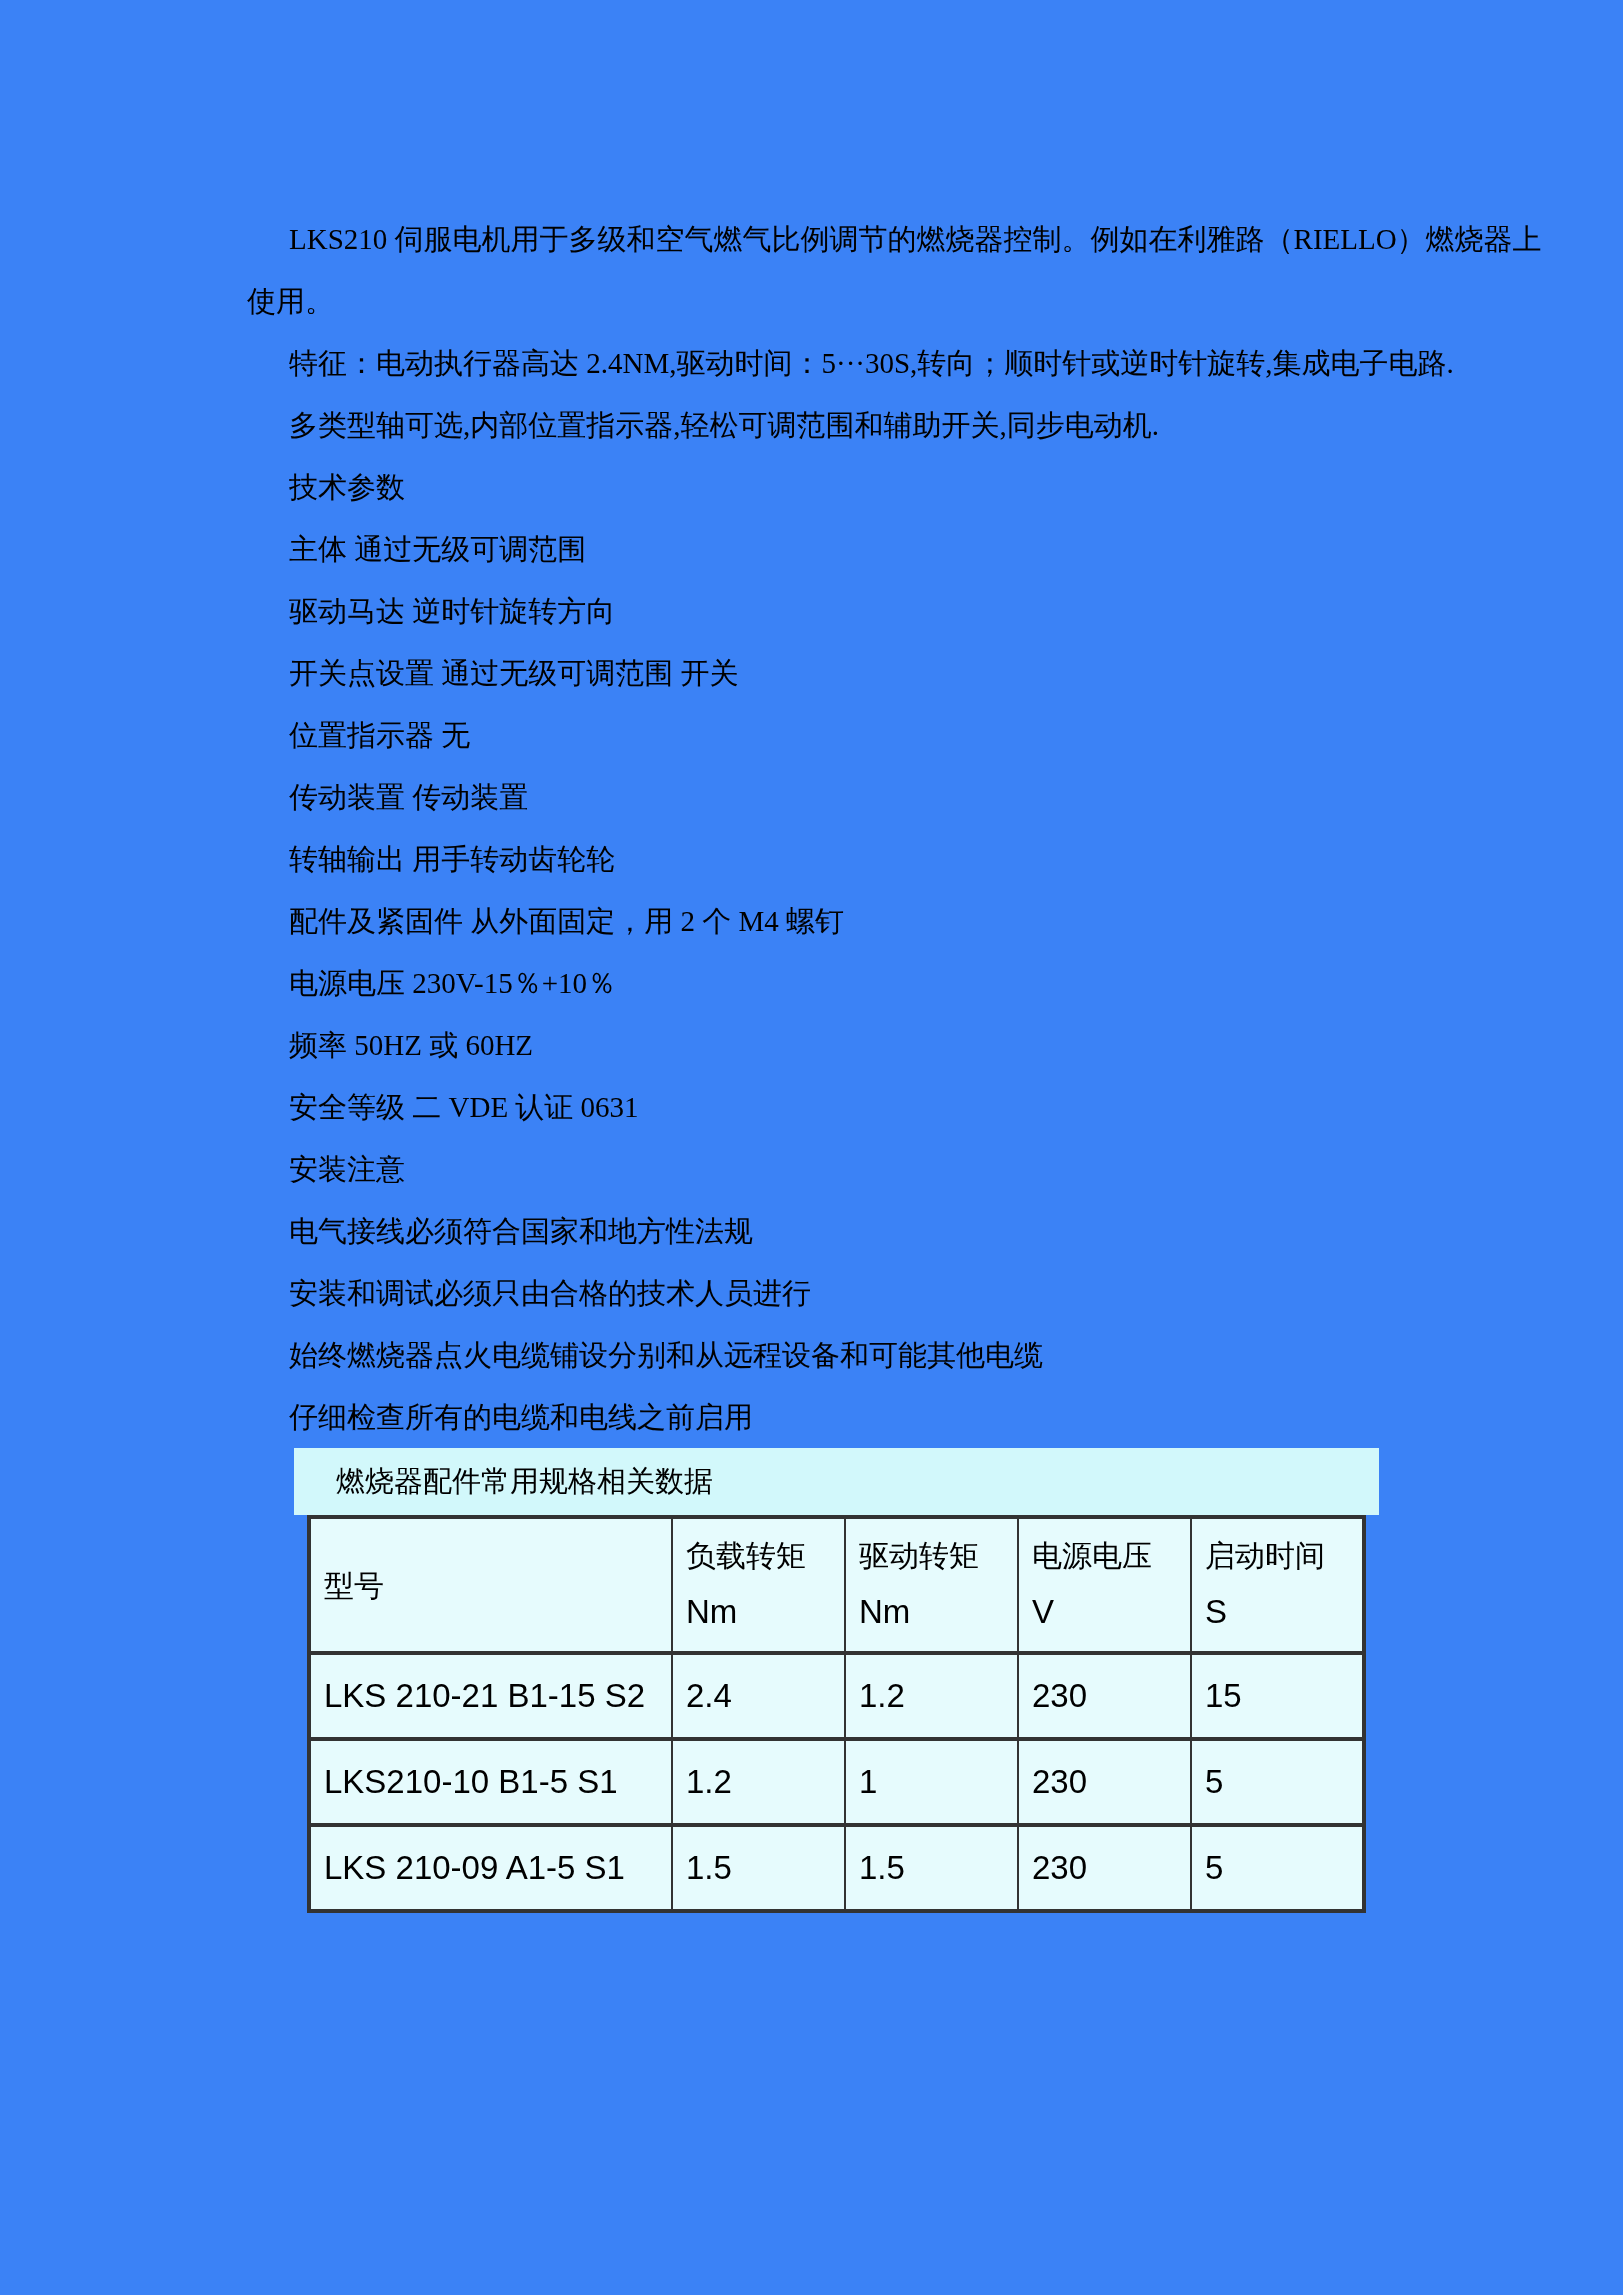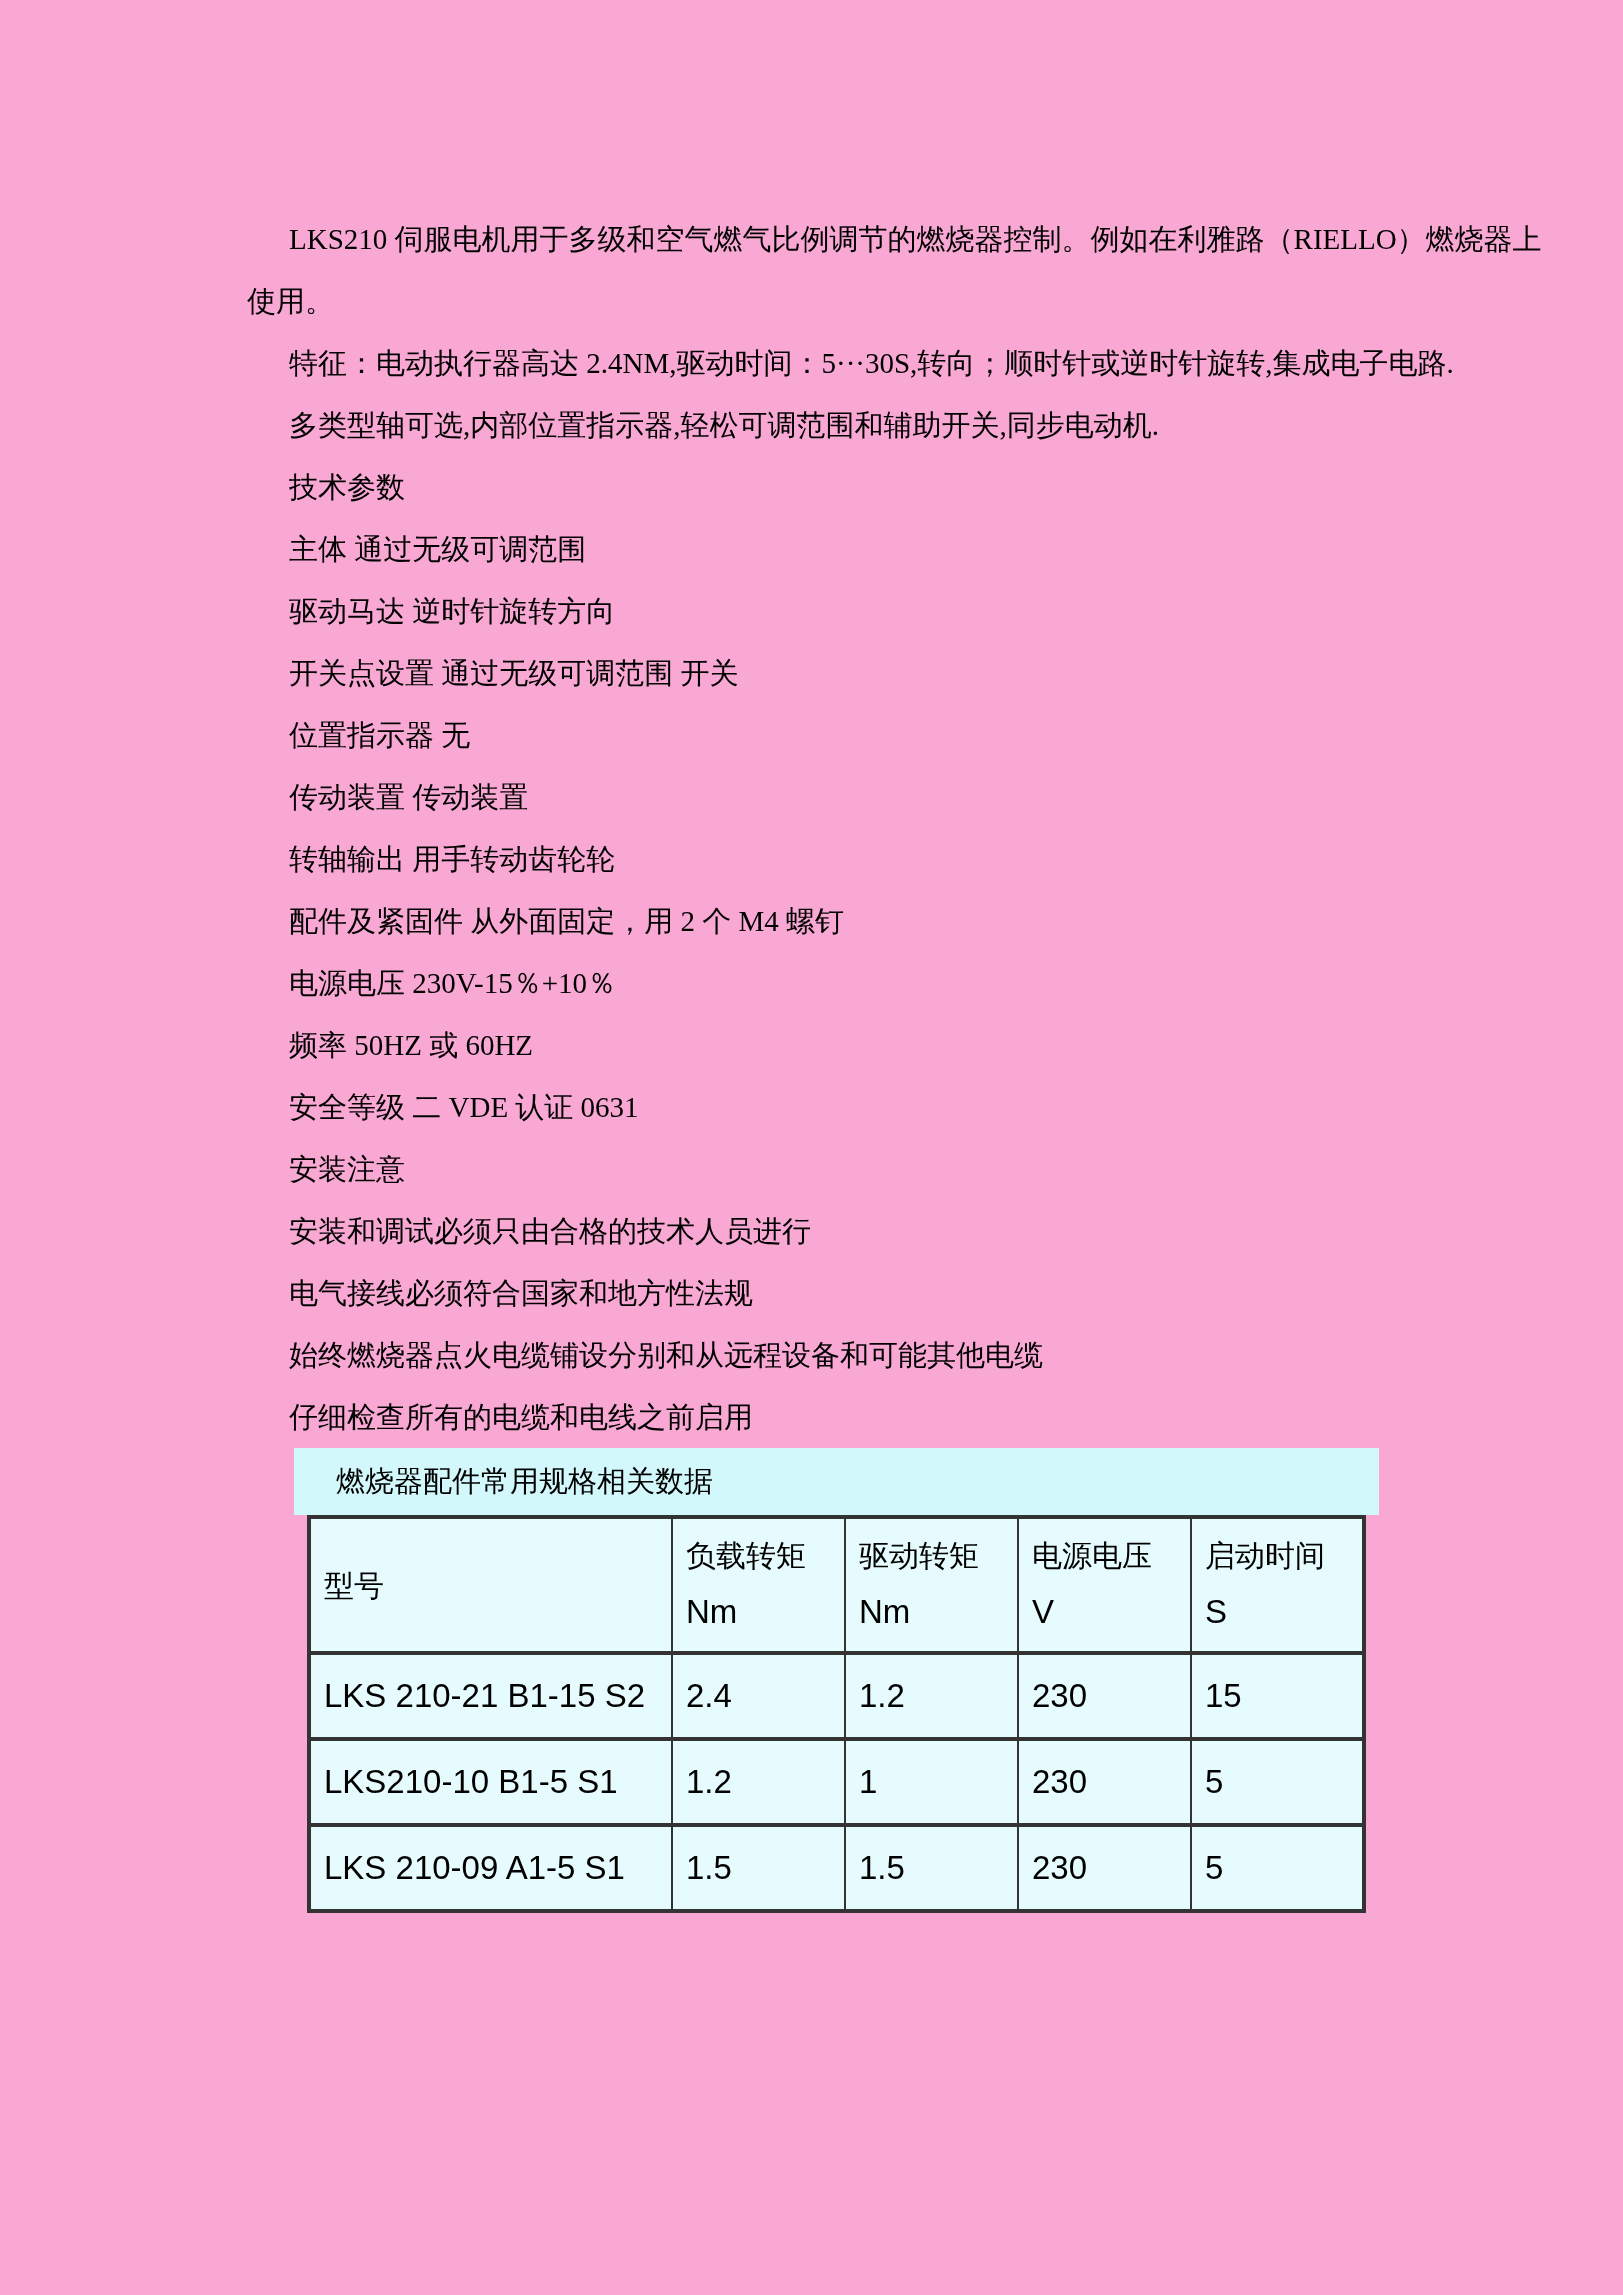--- a/index.html
+++ b/index.html
@@ -85,41 +85,41 @@
   }
   .hunit{
     font-family:"Liberation Sans", sans-serif;
     font-size:33px;
     line-height:1.1;
   }
 </style>
 </head>
 <body>
 
-<div class="page" style="background: #f9a8d4;">
+<div class="page" style="background: #3b82f6;">
   <div class="content" id="content">
 
     <div class="line indent">LKS210 伺服电机用于多级和空气燃气比例调节的燃烧器控制。例如在利雅路（RIELLO）燃烧器上</div>
       <div class="line">使用。</div>
       <div class="line indent">特征：电动执行器高达 2.4NM,驱动时间：5···30S,转向；顺时针或逆时针旋转,集成电子电路.</div>
       <div class="line indent">多类型轴可选,内部位置指示器,轻松可调范围和辅助开关,同步电动机.</div>
       <div class="line indent">技术参数</div>
       <div class="line indent">主体 通过无级可调范围</div>
       <div class="line indent">驱动马达 逆时针旋转方向</div>
       <div class="line indent">开关点设置 通过无级可调范围 开关</div>
       <div class="line indent">位置指示器 无</div>
       <div class="line indent">传动装置 传动装置</div>
       <div class="line indent">转轴输出 用手转动齿轮轮</div>
       <div class="line indent">配件及紧固件 从外面固定，用 2 个 M4 螺钉</div>
       <div class="line indent">电源电压 230V-15％+10％</div>
       <div class="line indent">频率 50HZ 或 60HZ</div>
       <div class="line indent">安全等级 二 VDE 认证 0631</div>
       <div class="line indent">安装注意</div>
+      <div class="line indent">电气接线必须符合国家和地方性法规</div>
       <div class="line indent">安装和调试必须只由合格的技术人员进行</div>
-      <div class="line indent">电气接线必须符合国家和地方性法规</div>
       <div class="line indent">始终燃烧器点火电缆铺设分别和从远程设备和可能其他电缆</div>
       <div class="line indent">仔细检查所有的电缆和电线之前启用</div>
       <div class="heading-band" id="heading">燃烧器配件常用规格相关数据</div>
 
     <table class="spec-table">
       <colgroup>
         <col style="width:363px">
         <col style="width:173px">
         <col style="width:173px">
         <col style="width:173px">

